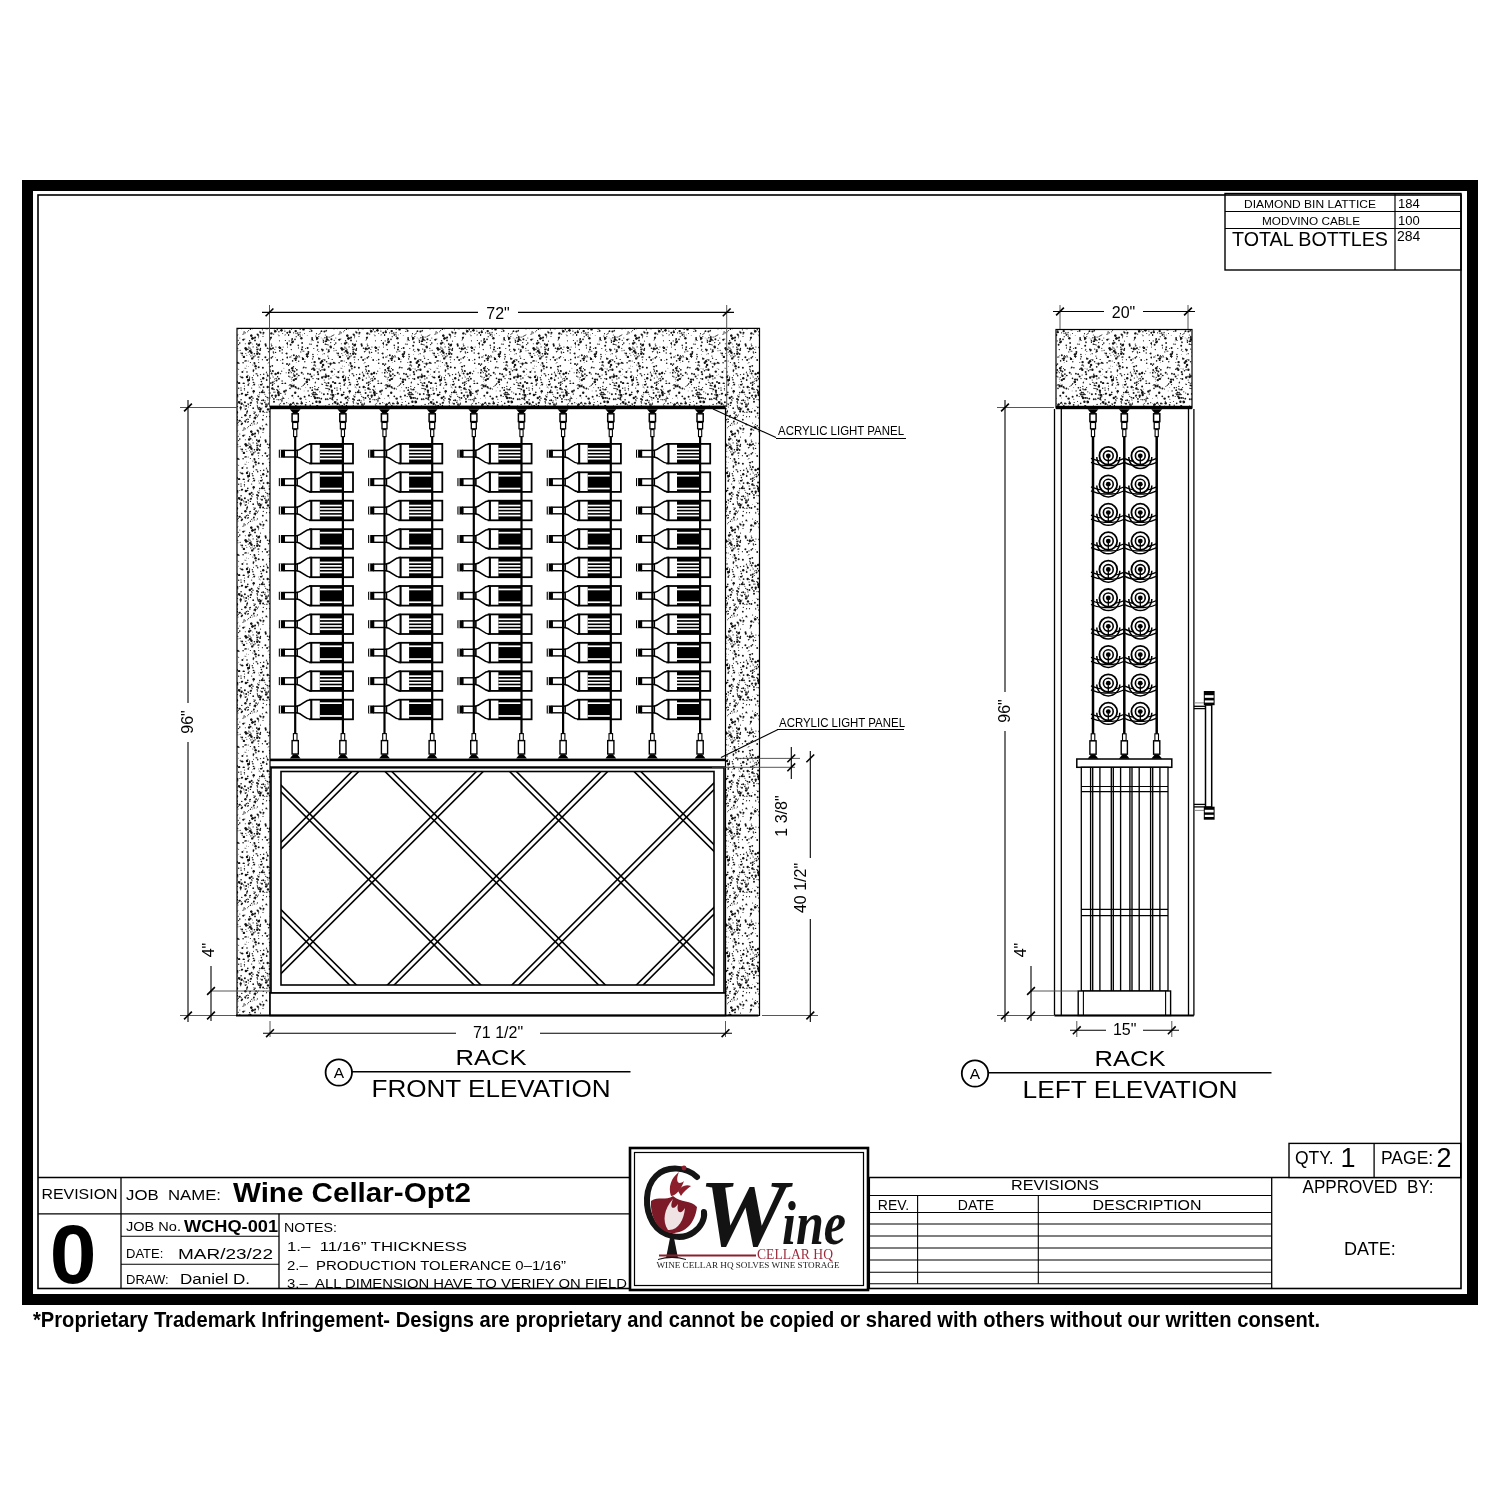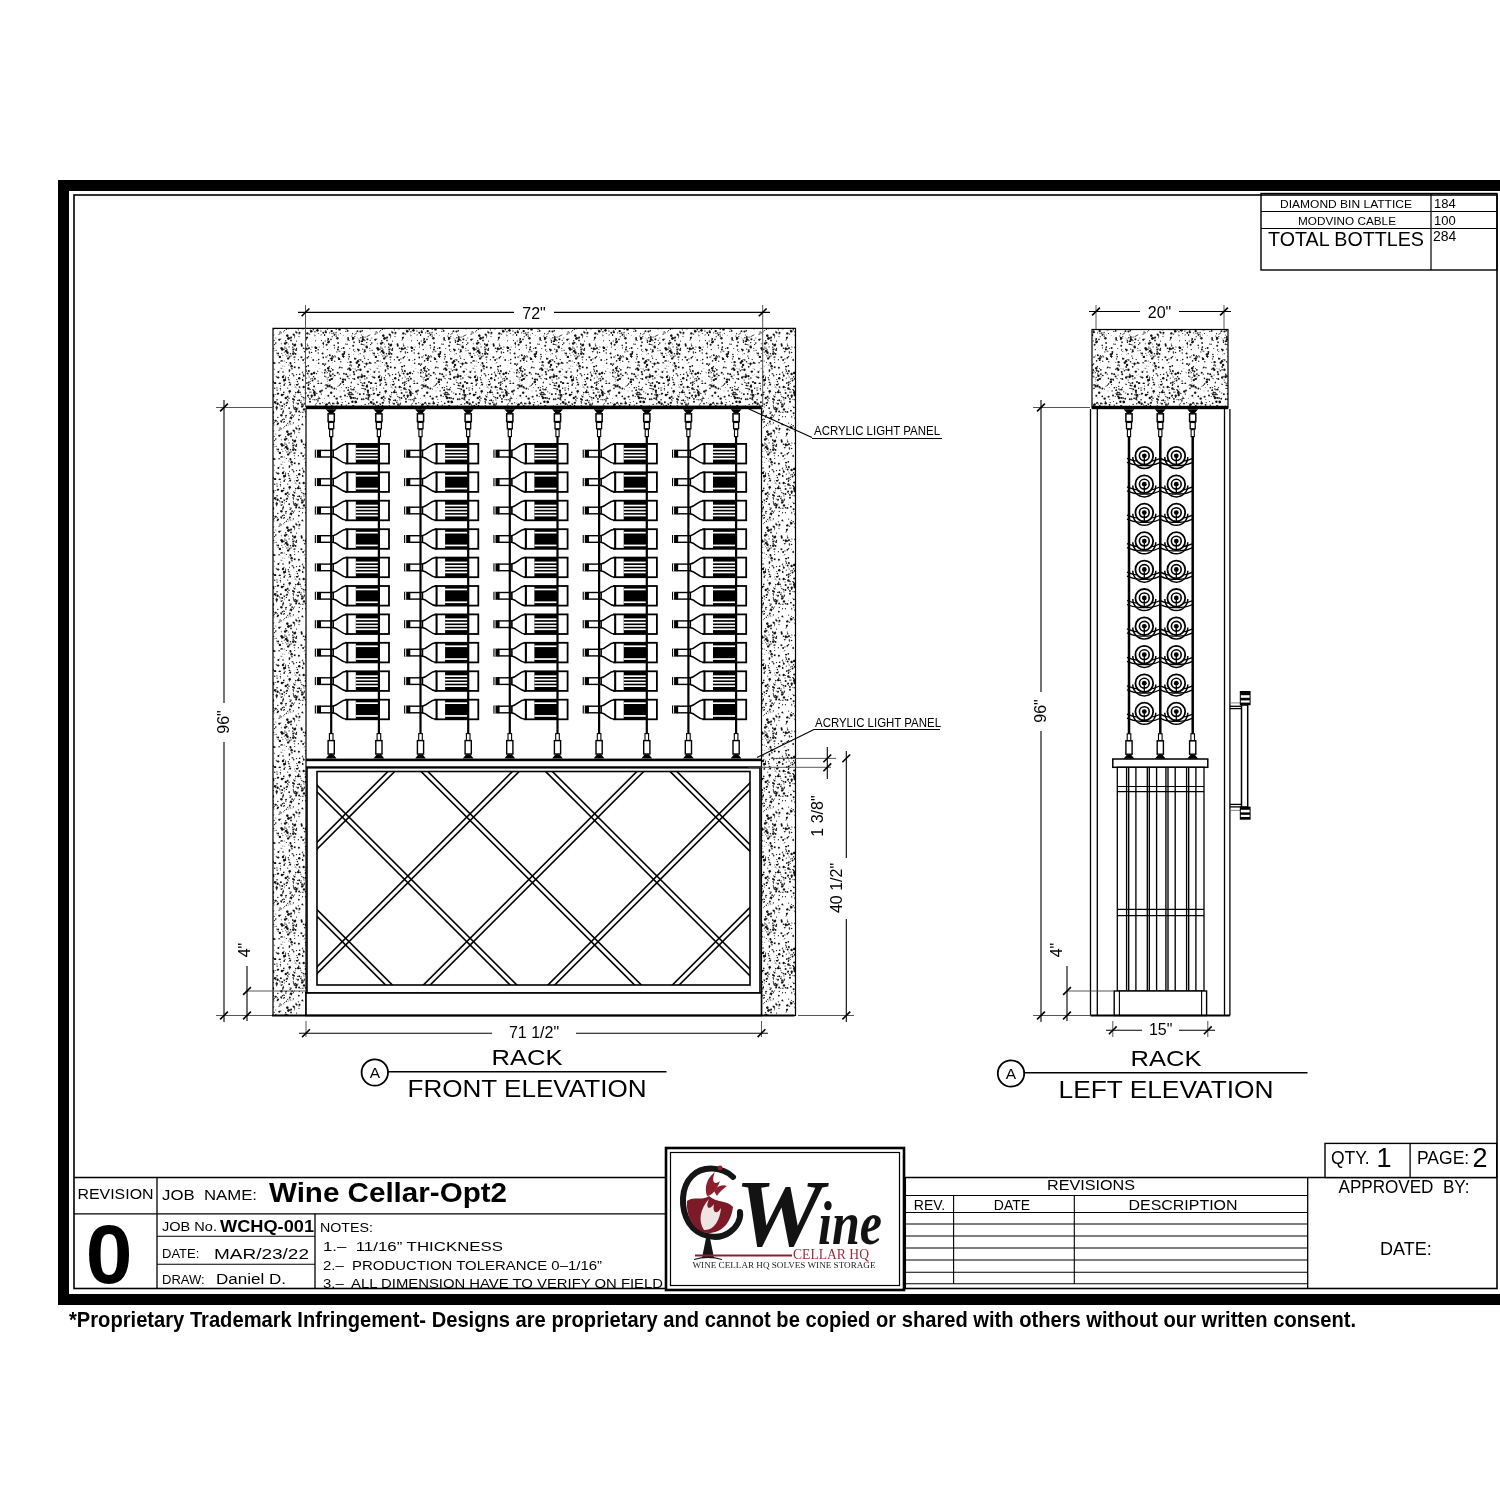--- a/index.html
+++ b/index.html
@@ -1,16 +1,16 @@
 <!DOCTYPE html>
 <html><head>
 <meta charset="utf-8">
 <style>
 html,body{margin:0;padding:0;background:#fff;}
-#sheet{width:1260px;height:1500px;margin-left:36px;}
+#sheet{width:1260px;height:1500px;}
 </style>
 </head>
 <body>
 
 <div id="sheet">
 <svg width="1500" height="1500" viewBox="0 0 1500 1500">
 <rect width="1500" height="1500" fill="#ffffff"></rect>
 <defs>
         <pattern id="stip" width="96" height="96" patternUnits="userSpaceOnUse">
           <circle cx="31.1" cy="14.5" r="0.4" fill="#111"></circle>

